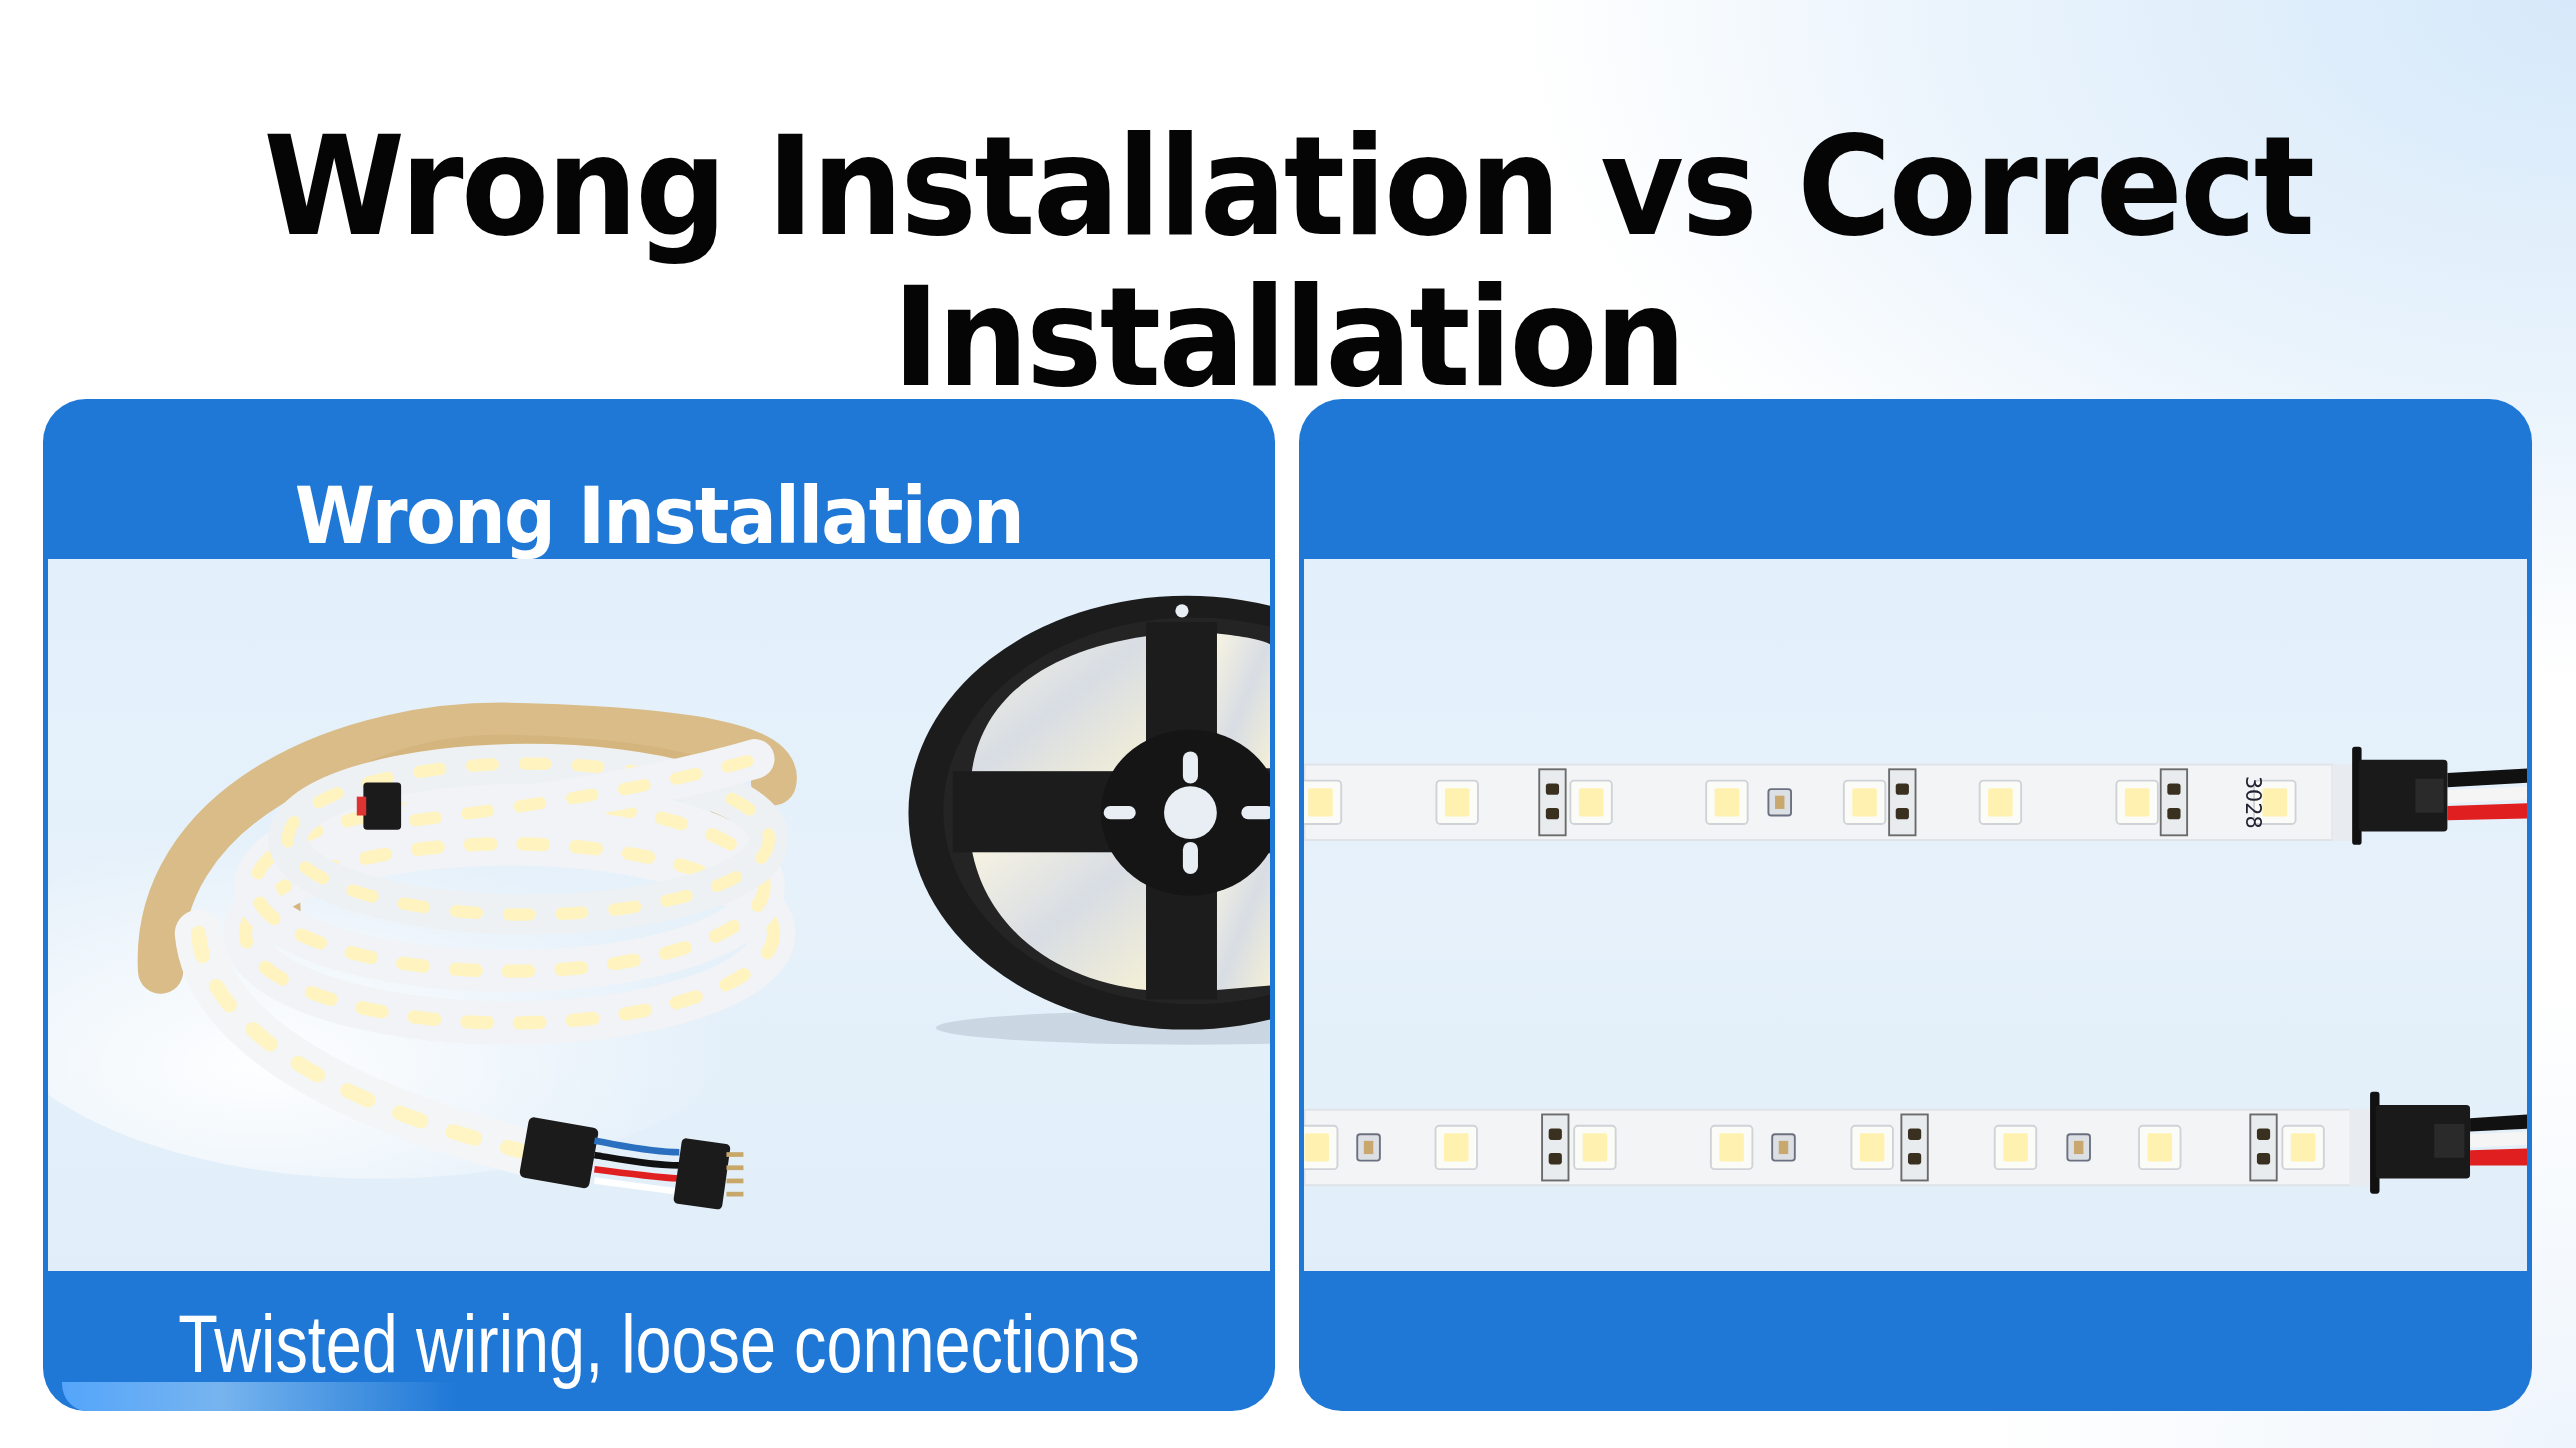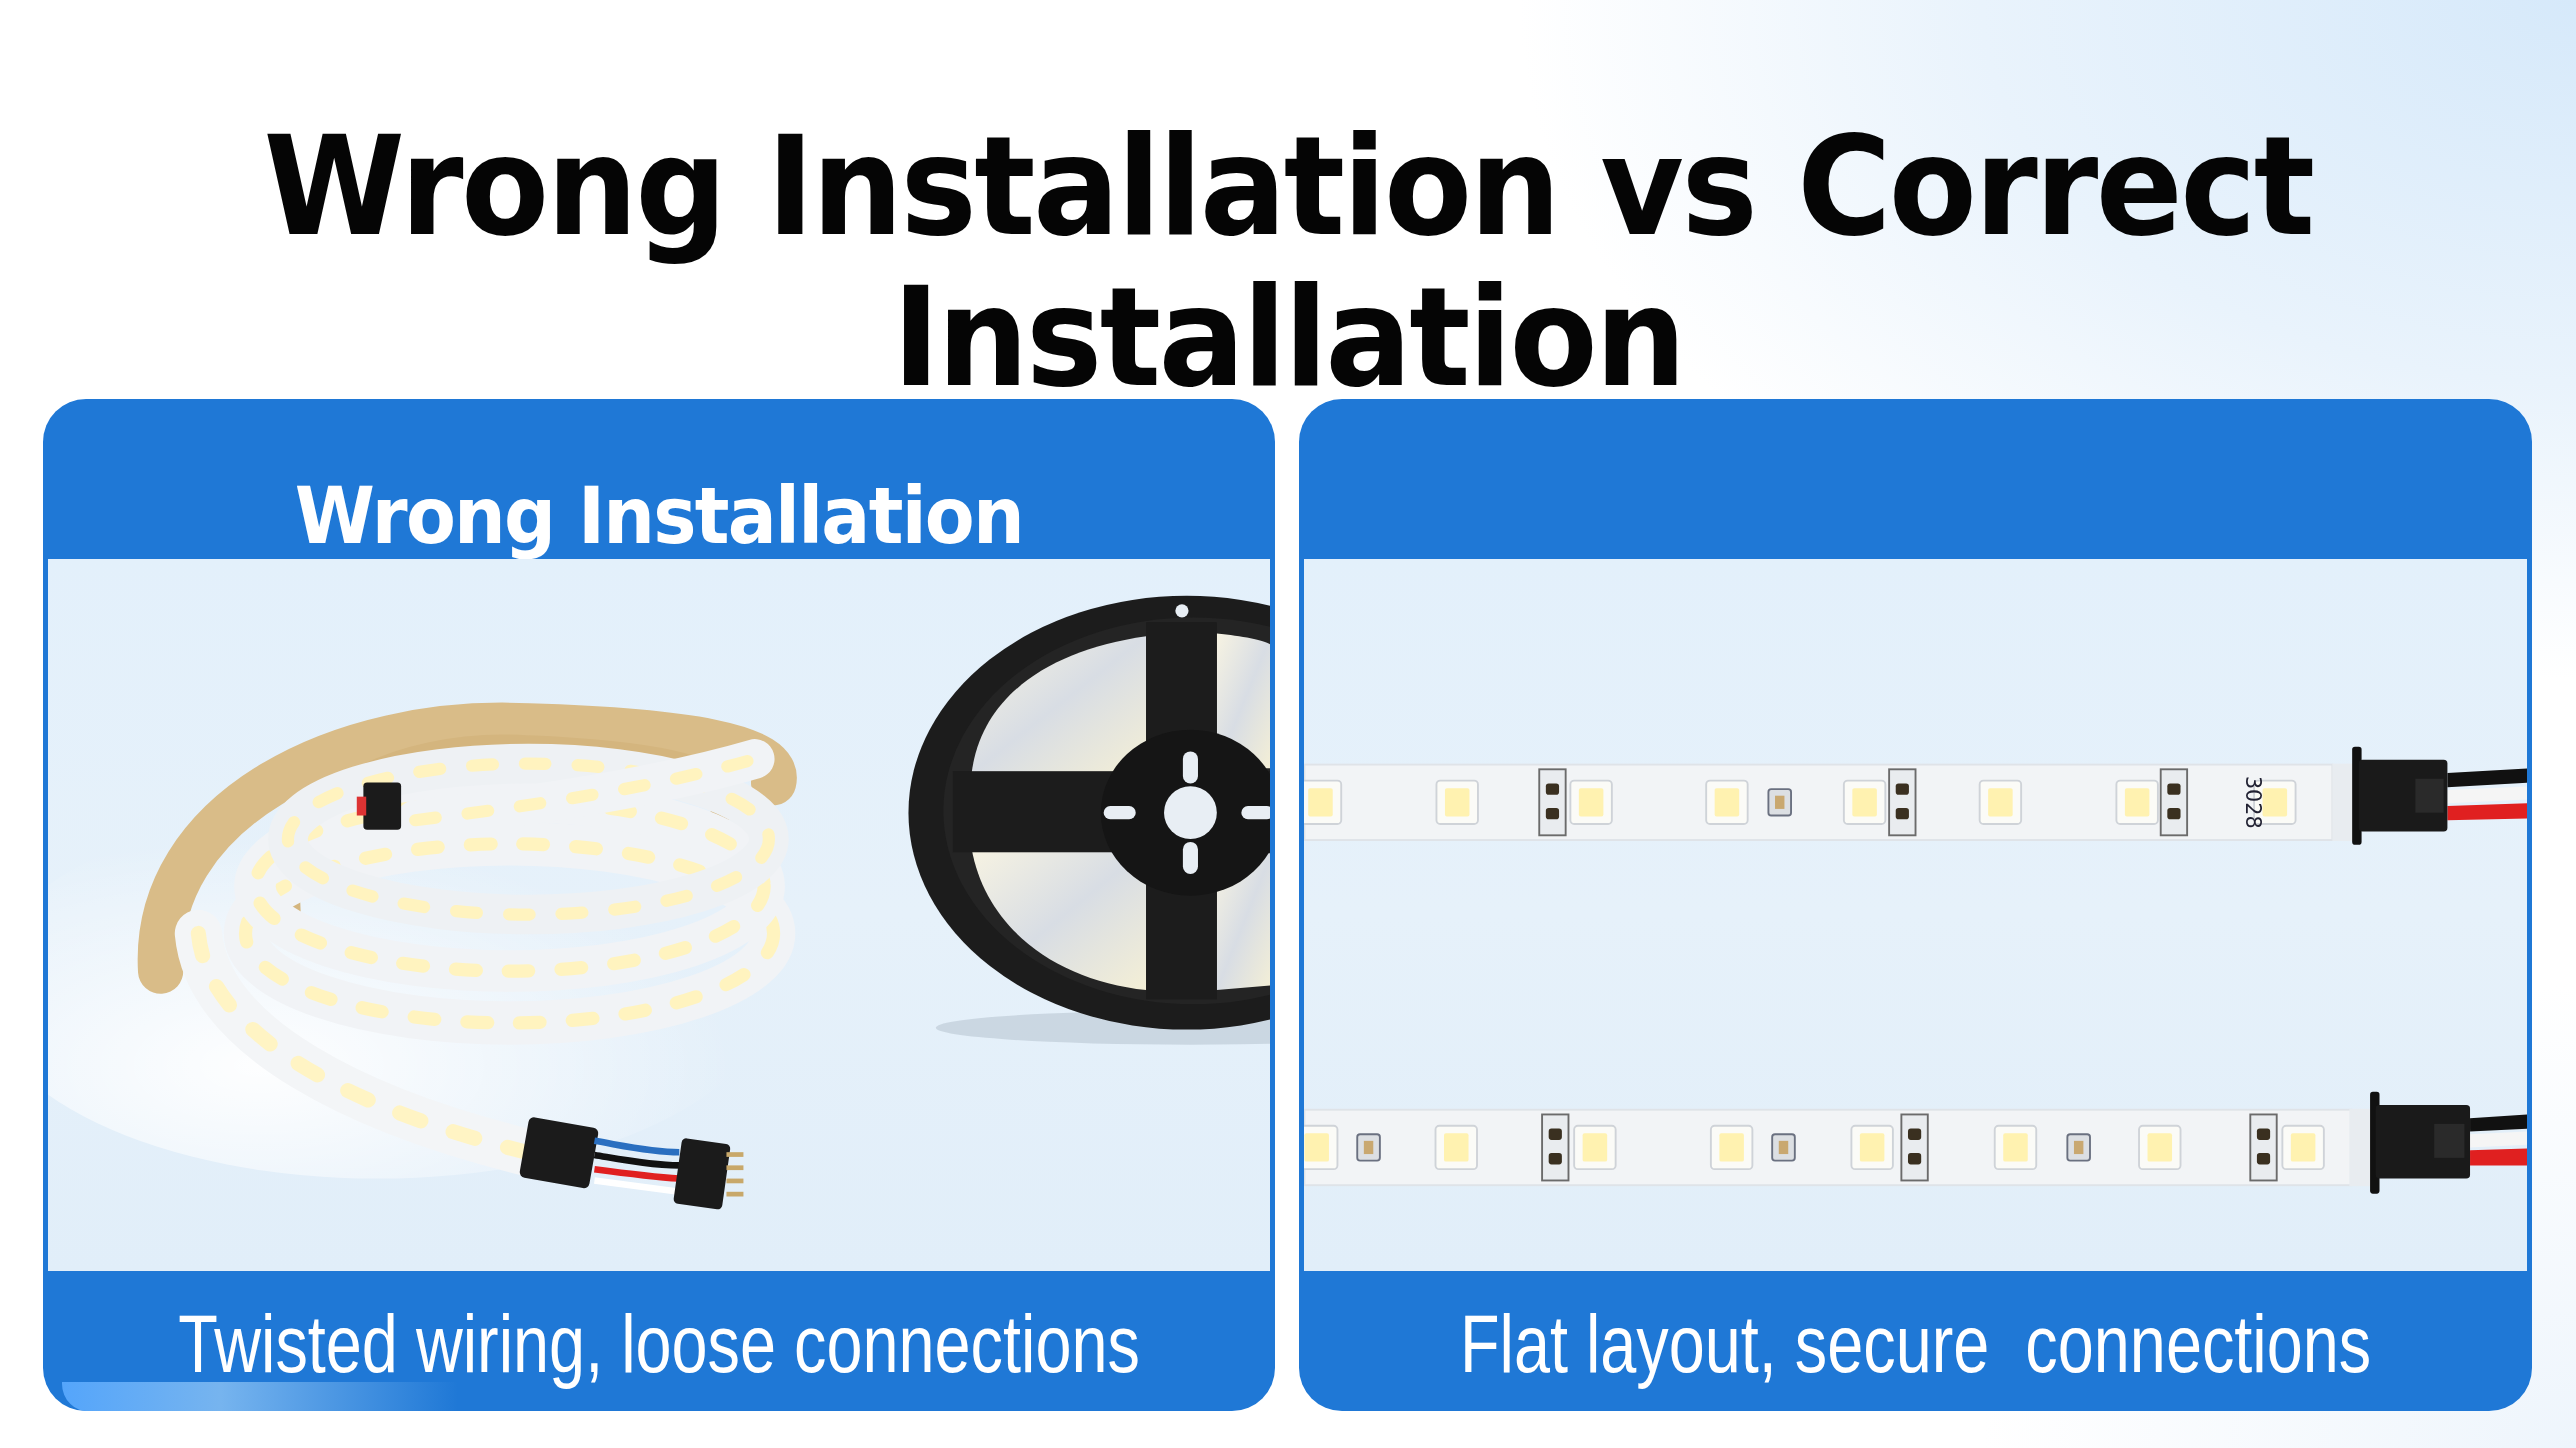--- a/index.html
+++ b/index.html
@@ -229,17 +229,14 @@
           <path d="M 2618 1203 L 2681 1200 L 2681 1214 L 2618 1217 Z" fill="#f5f5f5"></path>
           <path d="M 2618 1220 L 2681 1218 L 2681 1236 L 2618 1236 Z" fill="#e02020"></path>
           <rect x="2490" y="1176" width="24" height="82" fill="#e8ecf0"></rect>
           <rect x="2512" y="1158" width="10" height="108" rx="3" fill="#111"></rect>
           <rect x="2518" y="1172" width="100" height="78" rx="4" fill="#1a1a1a"></rect>
           <rect x="2580" y="1192" width="32" height="36" fill="#2a2a2a"></rect>
         </g>
       </g>
     </svg>
   </div>
-  <div class="card-footer">
-    <span>Flat layout, secure  connections</span>
-  </div>
 </div>
 
 
 </body></html>

